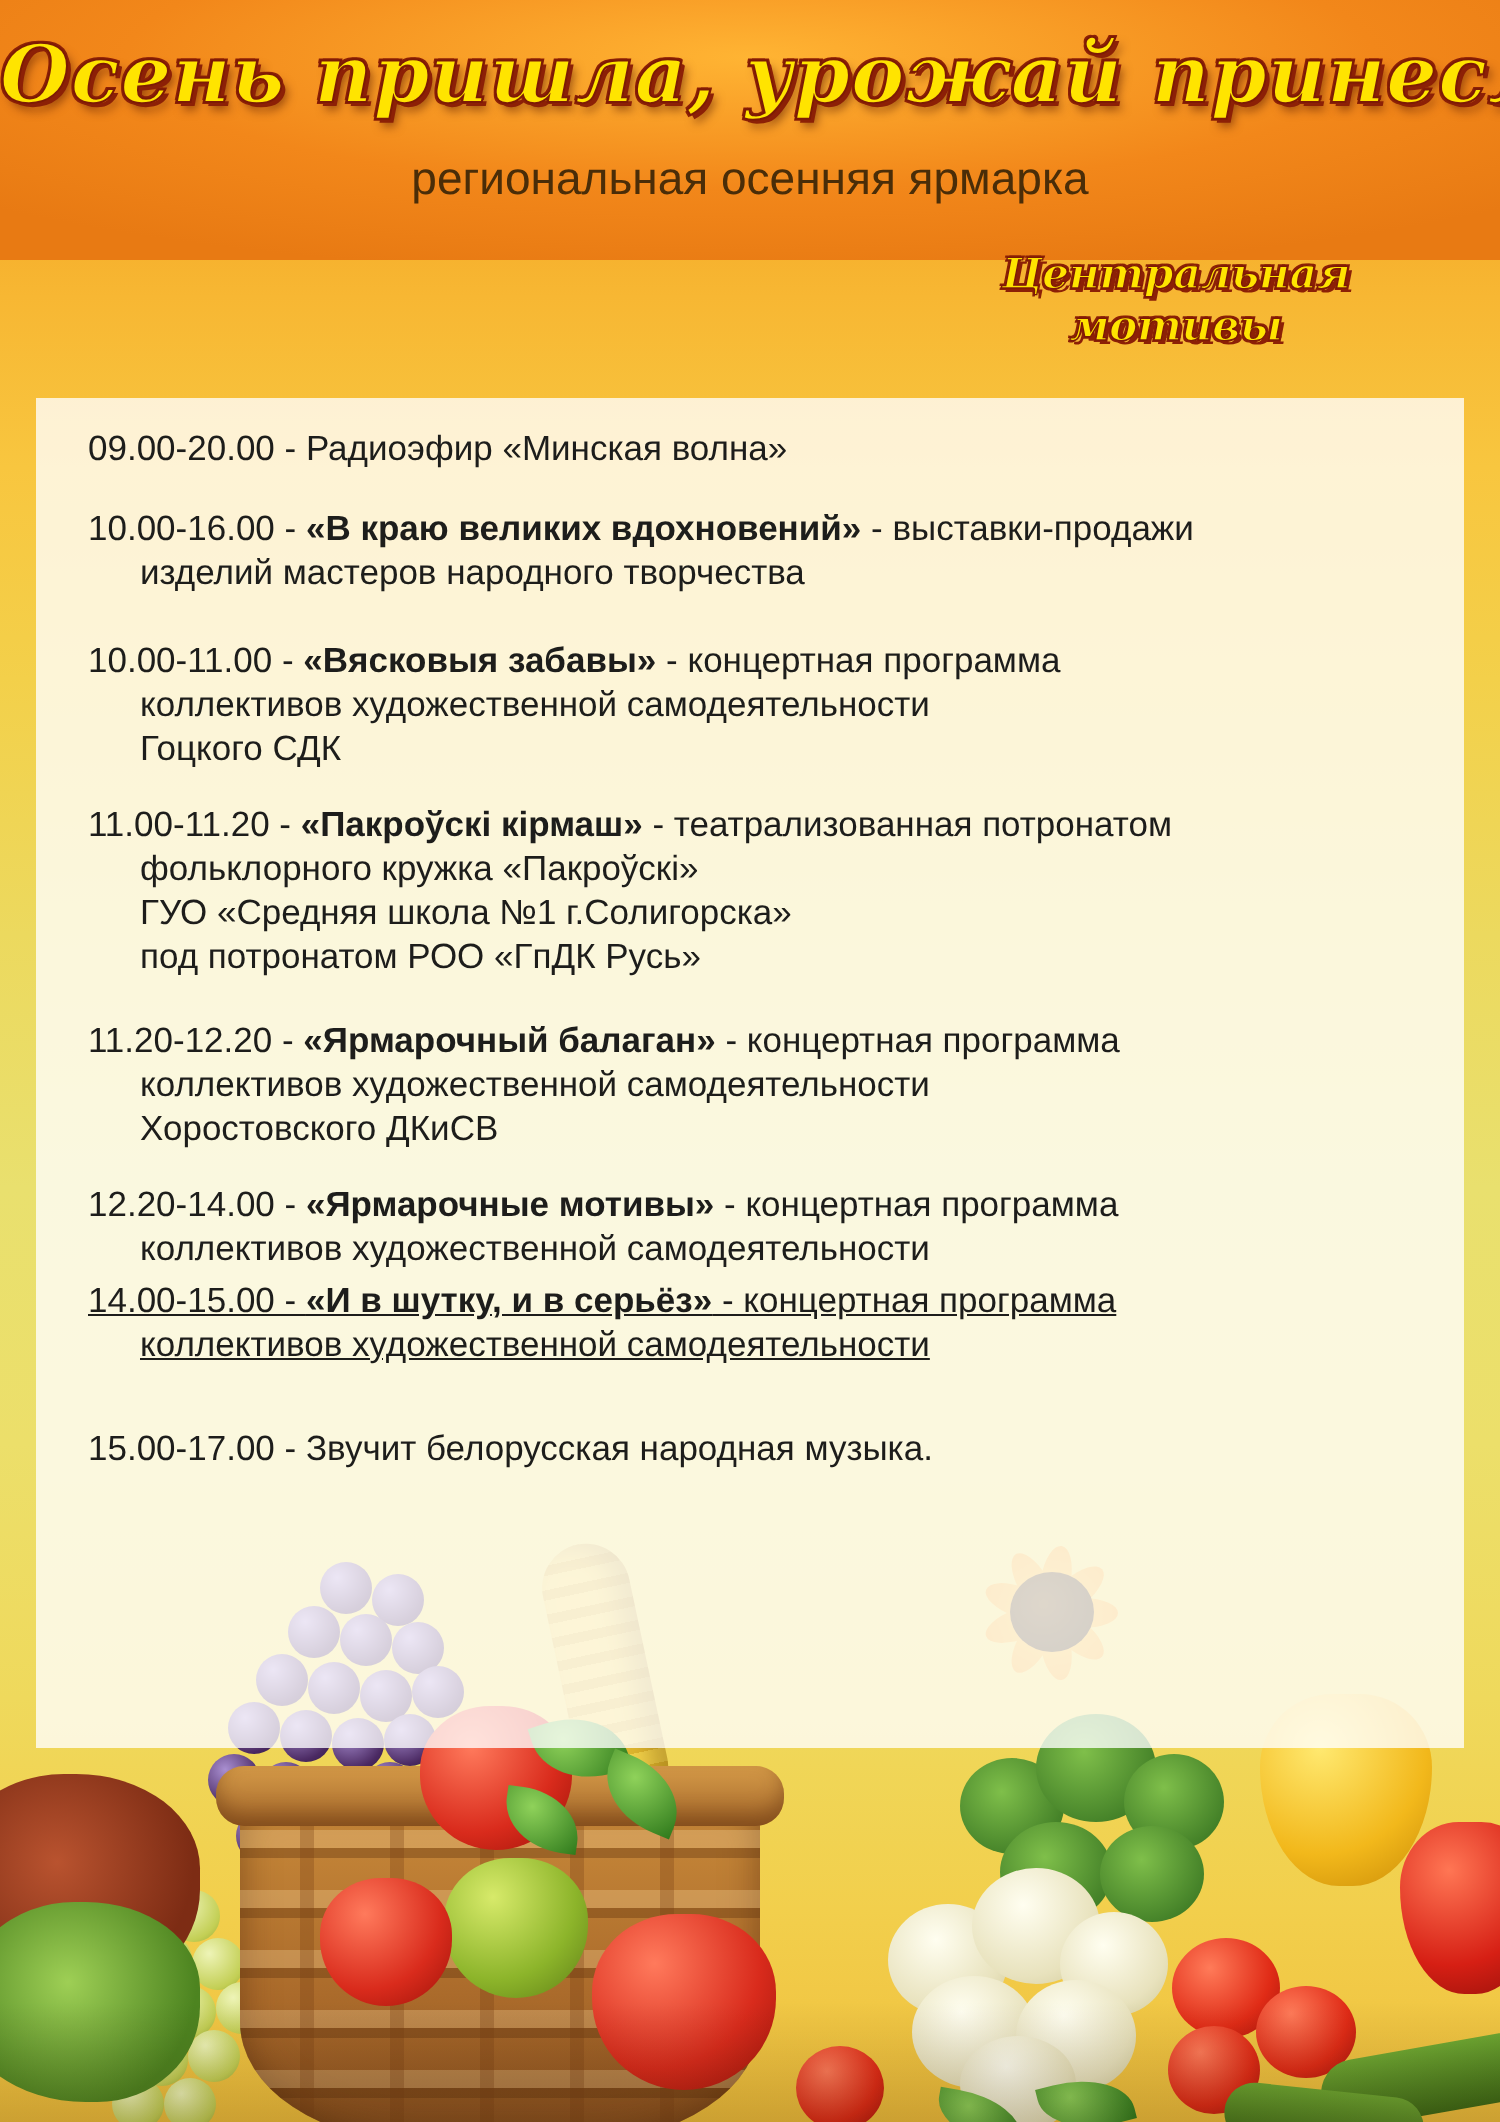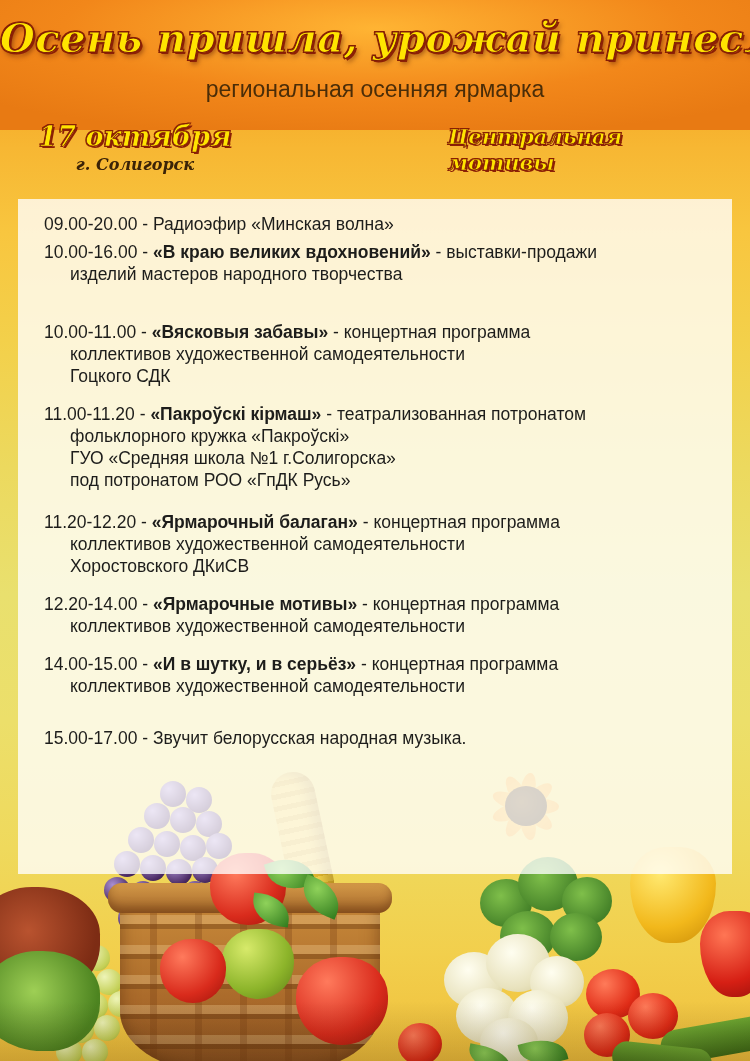--- a/index.html
+++ b/index.html
@@ -102,20 +102,21 @@
     font-weight: bold;
     font-style: italic;
     font-size: 16px;
     color: #3b2307;
   }
 
   .place-block {
     position: absolute;
     right: 22px; top: 124px;
     z-index: 6;
+    text-align: center;
     width: 280px;
   }
   .place-line {
     font-family: "DejaVu Serif", serif;
     font-weight: bold;
     font-style: italic;
     font-size: 21px;
     line-height: 26px;
     color: #ffe400;
     -webkit-text-stroke: 0.7px #7d1a05;
@@ -285,38 +286,34 @@
 <div class="poster">
 
   <div class="top-glow"></div>
 
   <div class="headline-wrap">
     <div class="headline">Осень пришла, урожай принесла!</div>
   </div>
 
   <div class="subtitle">региональная осенняя ярмарка</div>
 
-  <div class="date-block">
-    <div class="date-main">17 октября</div>
-    <div class="date-city">г. Солигорск</div>
-  </div>
 
   <div class="place-block">
     <div class="place-line">Центральная</div>
     <div class="place-line">мотивы</div>
   </div>
 
   <div class="program" id="program-panel">
       <div class="entry" style="margin-top: 0px;"><span class="time">09.00-20.00 - </span><span>Радиоэфир «Минская волна»</span></div>
-      <div class="entry" style="margin-top: 6px;"><span class="time">10.00-16.00 - </span><span class="name">«В краю великих вдохновений»</span><span> - выставки-продажи</span><span class="cont">изделий мастеров народного творчества</span></div>
-      <div class="entry" style="margin-top: 36px;"><span class="time">10.00-11.00 - </span><span class="name">«Вясковыя забавы»</span><span> - концертная программа</span><span class="cont">коллективов художественной самодеятельности</span><span class="cont">Гоцкого СДК</span></div>
+      <div class="entry" style="margin-top: 18px;"><span class="time">10.00-16.00 - </span><span class="name">«В краю великих вдохновений»</span><span> - выставки-продажи</span><span class="cont">изделий мастеров народного творчества</span></div>
+      <div class="entry" style="margin-top: 22px;"><span class="time">10.00-11.00 - </span><span class="name">«Вясковыя забавы»</span><span> - концертная программа</span><span class="cont">коллективов художественной самодеятельности</span><span class="cont">Гоцкого СДК</span></div>
       <div class="entry" style="margin-top: 16px;"><span class="time">11.00-11.20 - </span><span class="name">«Пакроўскі кірмаш»</span><span> - театрализованная потронатом</span><span class="cont">фольклорного кружка «Пакроўскі»</span><span class="cont">ГУО «Средняя школа №1 г.Солигорска»</span><span class="cont">под потронатом РОО «ГпДК Русь»</span></div>
       <div class="entry" style="margin-top: 20px;"><span class="time">11.20-12.20 - </span><span class="name">«Ярмарочный балаган»</span><span> - концертная программа</span><span class="cont">коллективов художественной самодеятельности</span><span class="cont">Хоростовского ДКиСВ</span></div>
       <div class="entry" style="margin-top: 16px;"><span class="time">12.20-14.00 - </span><span class="name">«Ярмарочные мотивы»</span><span> - концертная программа</span><span class="cont">коллективов художественной самодеятельности</span></div>
-      <div class="entry" style="margin-top: 16px;"><span class="time">14.00-15.00 - </span><span class="name">«И в шутку, и в серьёз»</span><span> - концертная программа</span><span class="cont">коллективов художественной самодеятельности</span></div>
+      <div class="entry" style="margin-top: 4px; text-decoration: underline;"><span class="time">14.00-15.00 - </span><span class="name">«И в шутку, и в серьёз»</span><span> - концертная программа</span><span class="cont">коллективов художественной самодеятельности</span></div>
       <div class="entry" style="margin-top: 30px;"><span class="time">15.00-17.00 - </span><span>Звучит белорусская народная музыка.</span></div>
     </div>
 
   <div class="produce">
 
     <div style="position:absolute;left:470px;top:-10px;width:110px;height:110px;">
       <div class="petal" style="left:55px;top:48px;transform:rotate(0deg);"></div>
       <div class="petal" style="left:55px;top:48px;transform:rotate(40deg);"></div>
       <div class="petal" style="left:55px;top:48px;transform:rotate(80deg);"></div>
       <div class="petal" style="left:55px;top:48px;transform:rotate(120deg);"></div>

